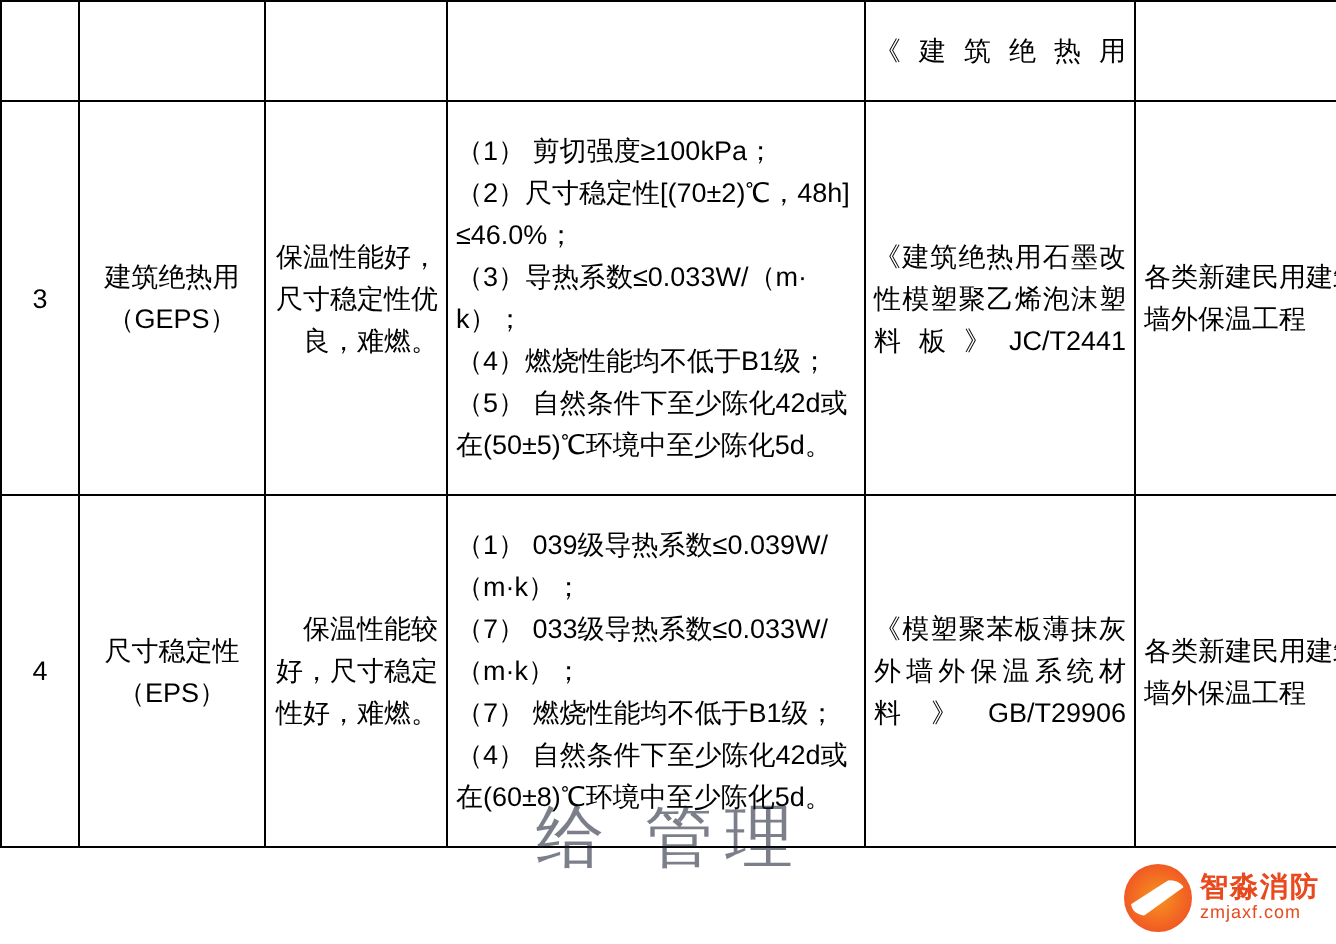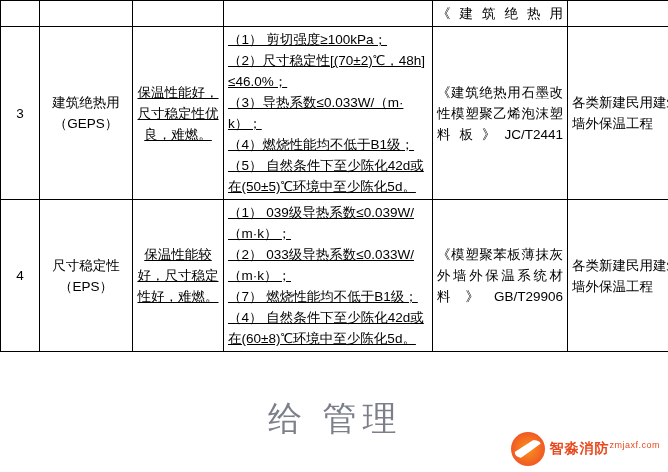--- a/index.html
+++ b/index.html
@@ -24,45 +24,43 @@
   table.spec-table {
     border-collapse: collapse;
     width: 668px;
     table-layout: fixed;
   }
   table.spec-table td {
     border: 1px solid #000000;
     vertical-align: middle;
     font-size: 13.5px;
     line-height: 21px;
-    padding: 2px 4px;
+    padding: 14px 4px;
     word-break: break-all;
   }
   td.col-index {
     width: 30px;
     text-align: center;
     vertical-align: middle;
   }
   td.col-name {
     width: 84px;
     text-align: center;
     vertical-align: middle;
   }
   td.col-perf {
     width: 82px;
-    text-align: center;
-    vertical-align: middle;
-    text-decoration: underline;
+    text-align: right;
+    vertical-align: middle;
   }
   td.col-tech {
     width: 200px;
     text-align: left;
     vertical-align: top;
     padding-top: 3px;
-    text-decoration: underline;
   }
   td.col-std {
     width: 126px;
     text-align: justify;
     text-align-last: justify;
     vertical-align: middle;
   }
   td.col-scope {
     width: 126px;
     text-align: left;
@@ -121,34 +119,33 @@
     top: 9px;
     width: 28px;
     height: 16px;
     border-radius: 50% 50% 50% 50%;
     background: #ffffff;
     transform: rotate(-20deg);
     clip-path: polygon(0 40%, 100% 0, 100% 45%, 0 95%);
   }
   .logo-text {
     display: flex;
-    flex-direction: row;
+    flex-direction: column;
     line-height: 1.1;
   }
   .logo-cn {
     font-size: 14px;
     color: #e8491d;
     font-weight: bold;
     letter-spacing: 1px;
   }
   .logo-en {
     font-size: 9px;
     color: #e8491d;
     letter-spacing: 0.5px;
-    text-align: right;
   }
 </style>
 </head>
 <body>
 
 <div class="page">
 
   <table class="spec-table">
     <tbody>
         <tr class="toprow">
@@ -174,21 +171,21 @@
       <td class="col-std">《建筑绝热用石墨改性模塑聚乙烯泡沫塑料板》JC/T2441</td>
       <td class="col-scope">各类新建民用建筑外墙外保温工程</td>
     </tr>
 
     <tr>
       <td class="col-index">4</td>
       <td class="col-name">尺寸稳定性（EPS）</td>
       <td class="col-perf">保温性能较好，尺寸稳定性好，难燃。</td>
       <td class="col-tech">
         <span class="tech-item">（1） 039级导热系数≤0.039W/（m·k）；</span>
-        <span class="tech-item">（2） 033级导热系数≤0.033W/（m·k）；</span>
+        <span class="tech-item">（7） 033级导热系数≤0.033W/（m·k）；</span>
         <span class="tech-item">（7） 燃烧性能均不低于B1级；</span>
         <span class="tech-item">（4） 自然条件下至少陈化42d或在(60±8)℃环境中至少陈化5d。</span>
       </td>
       <td class="col-std">《模塑聚苯板薄抹灰外墙外保温系统材料》GB/T29906</td>
       <td class="col-scope">各类新建民用建筑外墙外保温工程</td>
     </tr>
   </tbody>
     </table>
 
   <div class="watermark">

